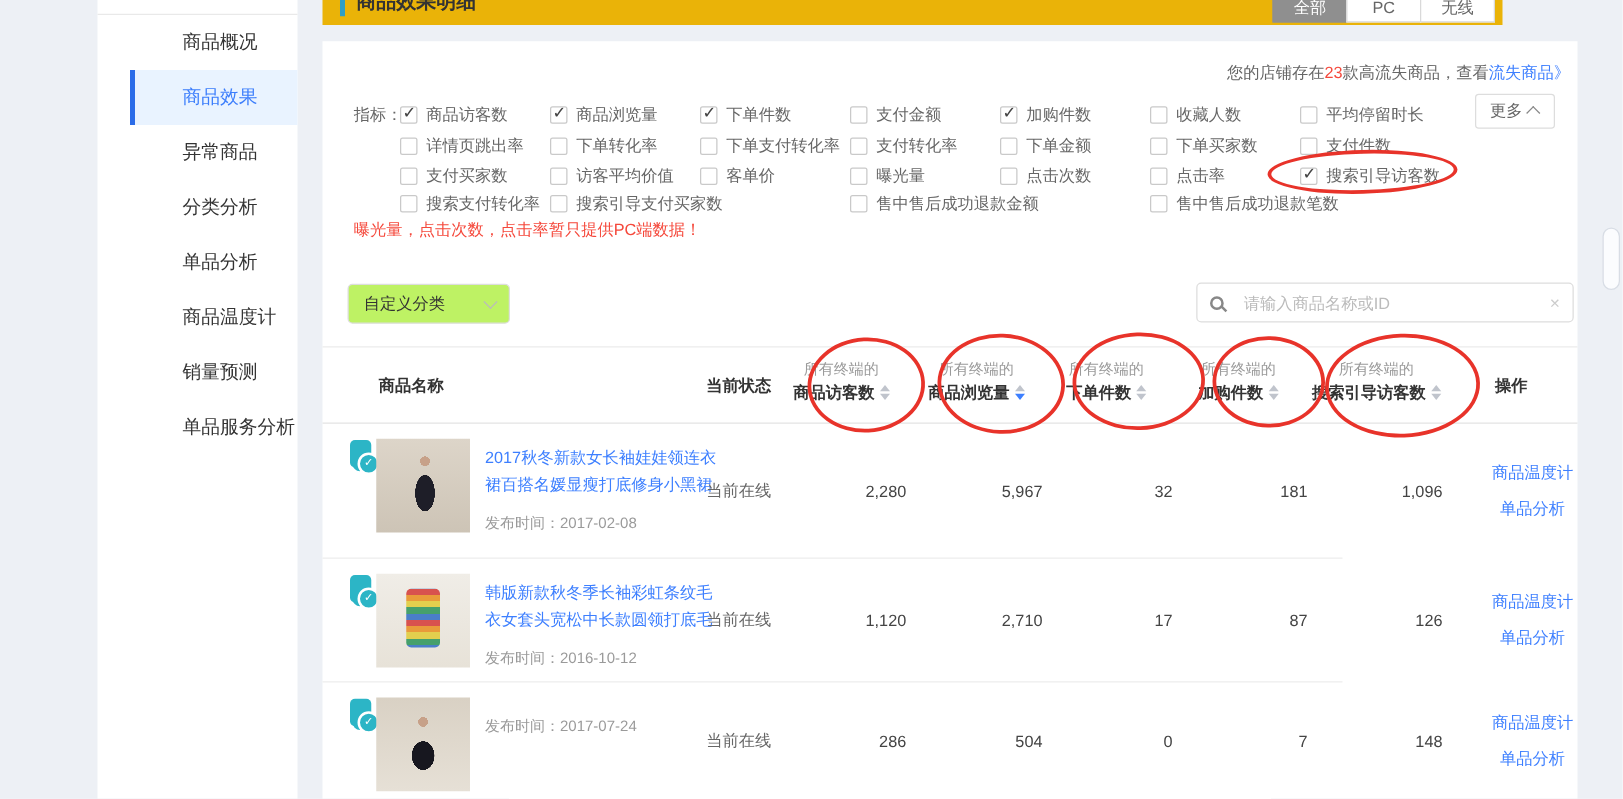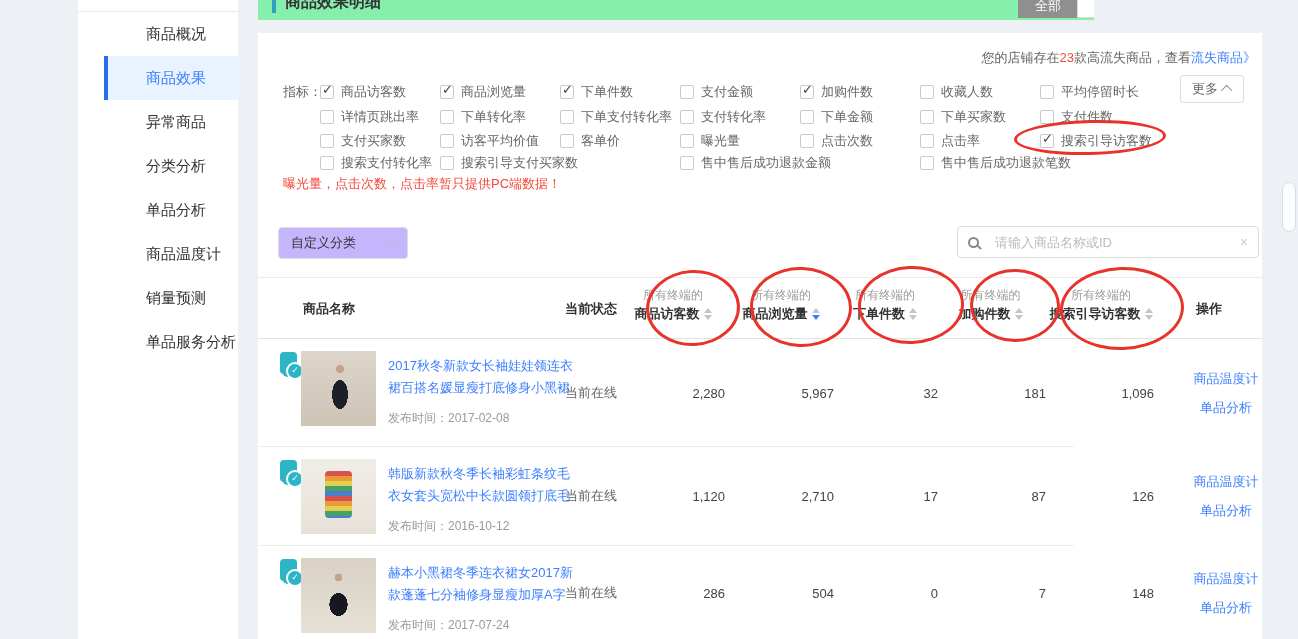--- a/index.html
+++ b/index.html
@@ -8,21 +8,21 @@
   #app { position:relative; width:1298px; height:639px; background:#edf0f5; }
 
   
   .sidebar { position:absolute; left:78px; top:0; width:160px; height:639px; background:#fff; }
   .sidebar-menu { position:absolute; left:0; top:11px; width:160px; border-top:1px solid #e9e9e9; }
   .side-item { height:44px; line-height:44px; padding-left:42px; font-size:15px; color:#333; cursor:pointer; position:relative; white-space:nowrap;margin-left:26px; }
   .side-item.active { background:#e9f3ff; color:#3b7dfc; }
   .side-item.active::before { content:""; position:absolute; left:0; top:0; width:4px; height:44px; background:#2b6ce8; }
 
   
-  .titlebar { position:absolute; left:258px; top:0; width:836px; height:20px; background:#86efac; overflow:hidden; }
+  .titlebar { position:absolute; left:258px; top:0; width:944px; height:20px; background:#eab308; overflow:hidden; }
   .page-title { position:absolute; left:14px; top:-9px; font-size:16px; font-weight:bold; color:#333; border-left:4px solid #2f9fc4; padding-left:9px; line-height:22px; }
   .seg-btn { position:absolute; top:-8px; width:60px; height:26px; line-height:26px; text-align:center; font-size:13px; color:#666; background:#fff; border:1px solid #d9d9d9; cursor:pointer; }
   .seg-btn.active { background:#8f8f8f; border-color:#8f8f8f; color:#fff; }
   .dl-btn { position:absolute; top:-8px; left:950px; width:56px; height:26px; border:1px solid #d9d9d9; border-radius:3px; background:#fff; display:flex; align-items:center; justify-content:center; gap:4px; font-size:13px; color:#555; cursor:pointer; }
 
   
   .card { position:absolute; left:258px; top:33px; width:1004px; height:606px; background:#fff; }
   .notice { position:absolute; right:6px; top:16px; font-size:13px; color:#666; }
   .notice .cnt { color:#f5483b; }
   .notice .lnk { color:#3d7fff; cursor:pointer; }
@@ -33,21 +33,21 @@
   .mrow.r1{top:50px} .mrow.r2{top:75px} .mrow.r3{top:99px} .mrow.r4{top:121px}
   .mi { position:absolute; display:flex; align-items:center; gap:7px; font-size:13px; color:#666; white-space:nowrap; }
   .c1{left:62px} .c2{left:182px} .c3{left:302px} .c4{left:422px} .c5{left:542px} .c6{left:662px} .c7{left:782px}
   .cb { width:14px; height:14px; border:1px solid #c9c9c9; border-radius:2px; background:#fff; position:relative; flex:0 0 auto; cursor:pointer; }
   .cb.checked::after { content:"✓"; position:absolute; left:1px; top:-4px; font-size:13px; font-weight:bold; color:#444; }
   .more-btn { position:absolute; left:922px; top:42px; width:64px; height:28px; border:1px solid #ddd; border-radius:3px; background:#fff; display:flex; align-items:center; justify-content:center; gap:6px; font-size:13px; color:#666; cursor:pointer; }
   .chev-up { width:8px; height:8px; border-left:1px solid #888; border-top:1px solid #888; transform:rotate(45deg) translateY(2px); }
   .warn { position:absolute; left:25px; top:142px; font-size:13px; color:#f5483b; }
 
   
-  .select { position:absolute; top:194px; height:32px; border:1px solid #ddd; border-radius:4px; background:#c4b5fd; display:flex; align-items:center; justify-content:space-between; padding:0 12px; font-size:13px; color:#333; cursor:pointer; }
+  .select { position:absolute; top:194px; height:32px; border:1px solid #ddd; border-radius:4px; background:#bef264; display:flex; align-items:center; justify-content:space-between; padding:0 12px; font-size:13px; color:#333; cursor:pointer; }
   .sel1 { left:20px; width:130px; } .sel2 { left:160px; width:130px; }
   .chev-down { width:8px; height:8px; border-right:1px solid #bbb; border-bottom:1px solid #bbb; transform:rotate(45deg) translateY(-2px); }
   .search-box { position:absolute; left:699px; top:193px; width:302px; height:32px; border:1px solid #ddd; border-radius:4px; background:#fff; display:flex; align-items:center; padding:0 10px; gap:16px; }
   .mag { width:11px; height:11px; border:2px solid #888; border-radius:50%; position:relative; flex:0 0 auto; }
   .mag::after { content:""; position:absolute; width:6px; height:2px; background:#888; transform:rotate(45deg); right:-5px; bottom:-2px; }
   .search-box input { border:0; outline:0; flex:1; font-size:13px; color:#333; font-family:inherit; }
   .search-box input::placeholder { color:#bbb; }
   .clear-x { color:#ccc; font-size:14px; cursor:pointer; }
 
   
@@ -364,21 +364,20 @@
       <div class="acts">
         <span>商品温度计</span>
         <span>单品分析</span>
       </div>
     </div>
 
     <div class="trow row3">
       <span class="devbadge"></span>
       <div class="thumb t3"></div>
       <div class="ptext">
-        <div class="ptitle">赫本小黑裙冬季连衣裙女2017新款蓬蓬七分袖修身显瘦加厚A字</div>
         <div class="pdate"><span>发布时间：</span><span>2017-07-24</span></div>
       </div>
       <div class="pstatus">当前在线</div>
       <div class="num n1">286</div>
       <div class="num n2">504</div>
       <div class="num n3">0</div>
       <div class="num n4">7</div>
       <div class="num n5">148</div>
       <div class="acts">
         <span>商品温度计</span>

